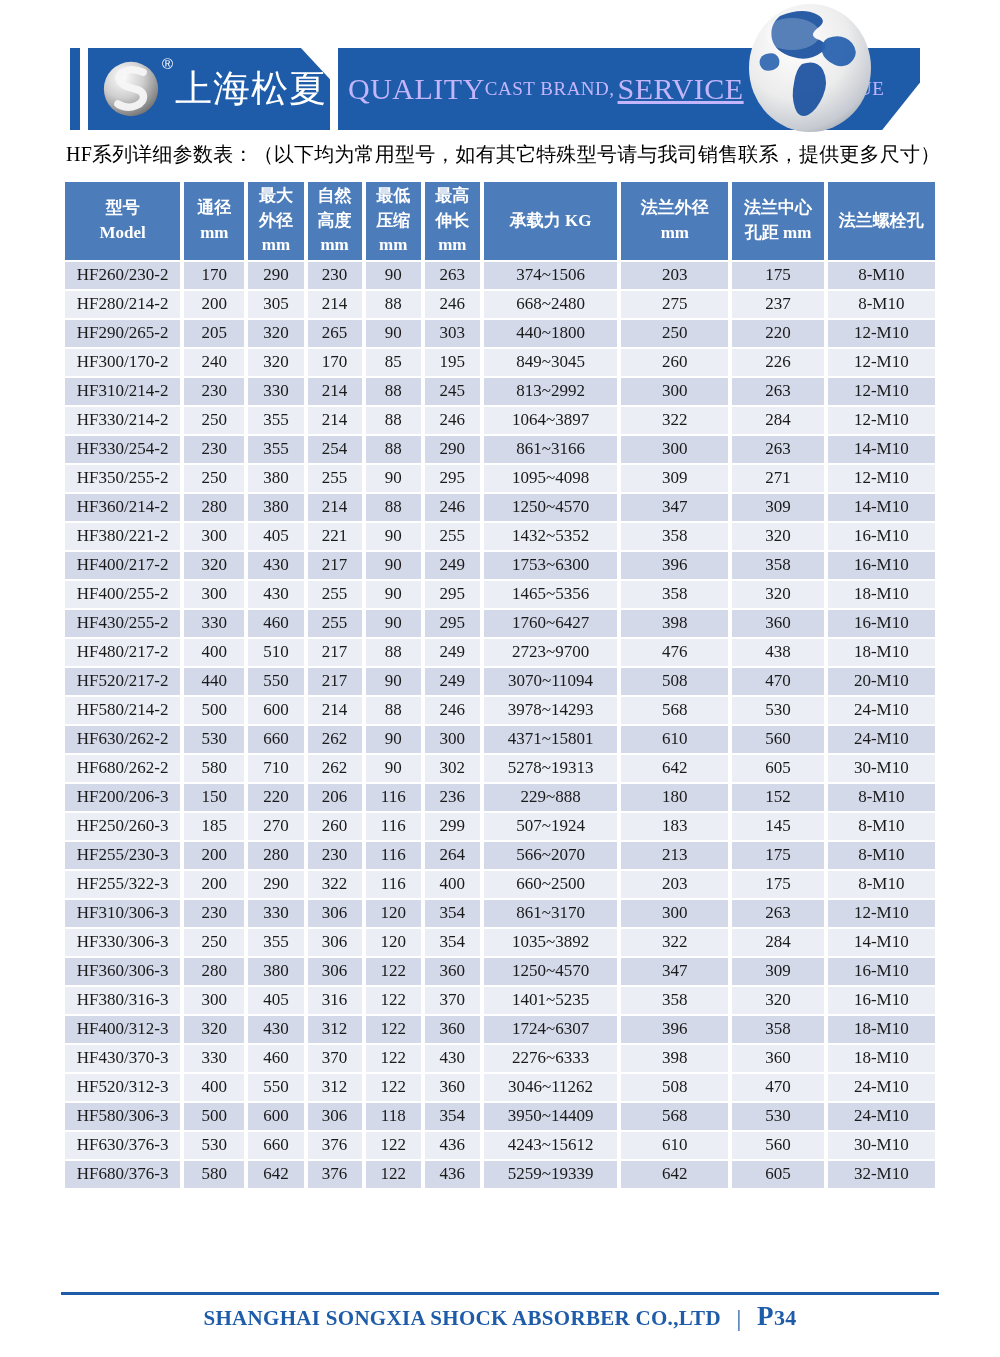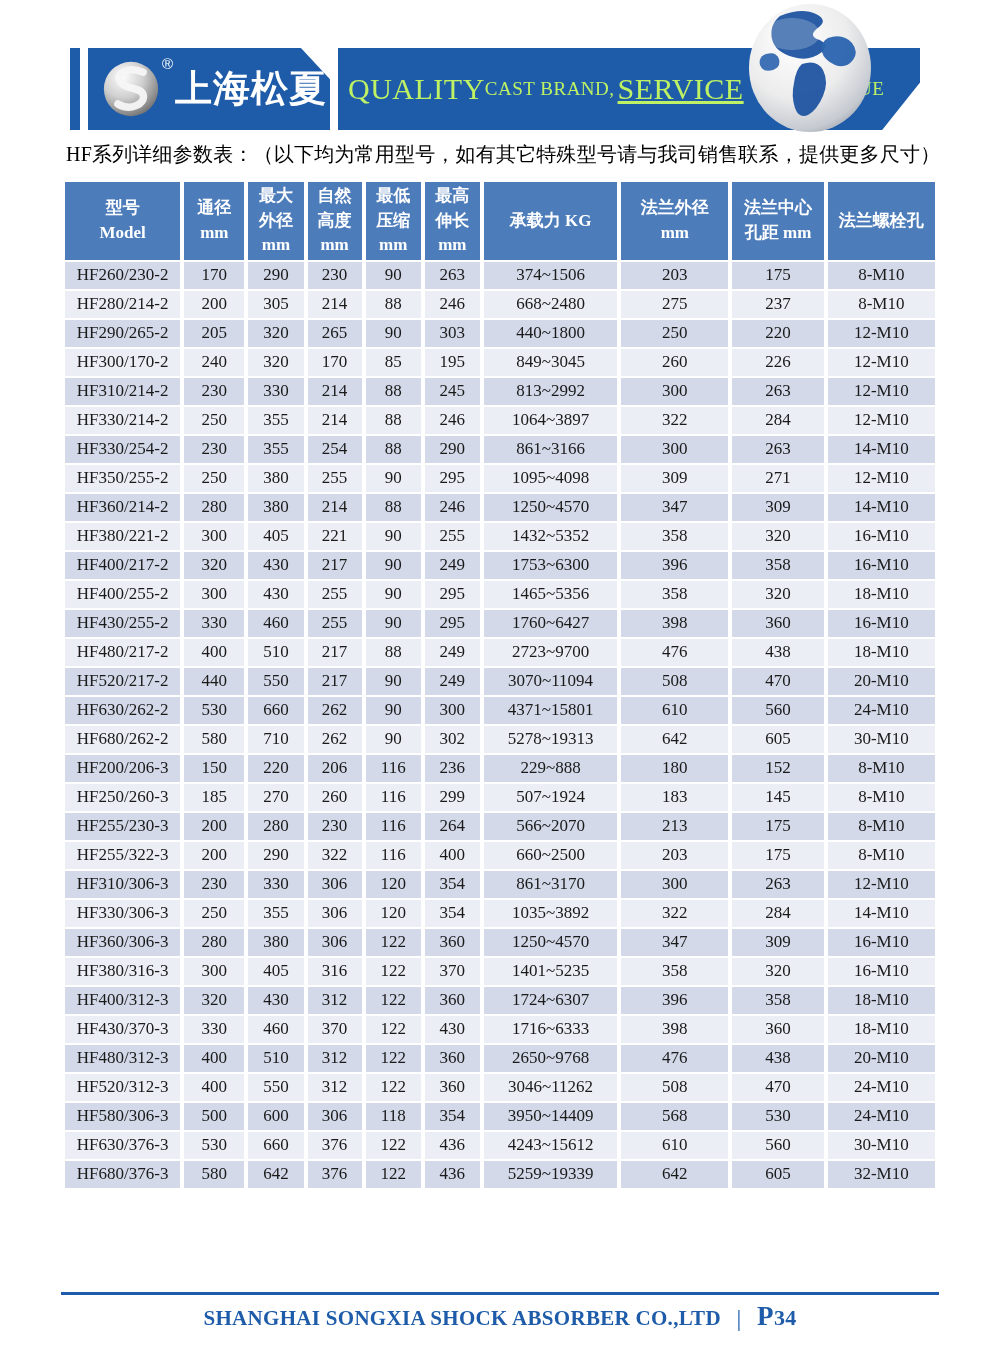--- a/index.html
+++ b/index.html
@@ -17,25 +17,25 @@
 
   
   .accent-bar{position:absolute;left:70px;top:48px;width:10px;height:82px;background:var(--banner-blue);}
   .logo-box{
     position:absolute;left:88px;top:48px;width:242px;height:82px;background:var(--banner-blue);
     clip-path:polygon(0 0,88% 0,100% 38%,100% 100%,0 100%);
     display:flex;align-items:center;padding-left:14px;color:#fff;
   }
   .logo-sphere{width:58px;height:58px;flex:0 0 auto;}
   .reg-mark{font-size:15px;line-height:1;align-self:flex-start;margin:8px 2px 0 2px;font-family:"Liberation Sans",sans-serif;}
-  .logo-text{font-size:37px;font-weight:bold;letter-spacing:1px;white-space:nowrap;font-family:"Liberation Sans","DejaVu Sans",sans-serif;}
+  .logo-text{font-size:37px;font-weight:normal;letter-spacing:1px;white-space:nowrap;font-family:"Liberation Sans","DejaVu Sans",sans-serif;}
   .banner{
     position:absolute;left:338px;top:48px;width:582px;height:82px;background:var(--banner-blue);
     clip-path:polygon(0 0,100% 0,100% 42%,93.5% 100%,0 100%);
-    display:flex;align-items:center;padding-left:10px;color:#bef264;white-space:nowrap;
+    display:flex;align-items:center;padding-left:10px;color:#c4b5fd;white-space:nowrap;
   }
   .sl-big{font-size:30px;letter-spacing:0.5px;}
   .sl-small{font-size:19px;letter-spacing:0.5px;}
   .sl-small.after-gap{margin-right:2px;}
   .sl-big.tight{margin-left:1px;text-decoration:underline;}
   .sl-small.last{margin-left:9px;}
   .globe{position:absolute;left:744px;top:2px;width:132px;height:132px;z-index:3;}
 
   
   .intro{position:absolute;left:66px;top:141px;width:900px;font-size:20px;color:#000;letter-spacing:0.2px;}
@@ -316,20 +316,32 @@
             <td>440</td>
             <td>550</td>
             <td>217</td>
             <td>90</td>
             <td>249</td>
             <td>3070~11094</td>
             <td>508</td>
             <td>470</td>
             <td>20-M10</td>
           </tr>
+          <tr class="light">
+            <td>HF580/214-2</td>
+            <td>500</td>
+            <td>600</td>
+            <td>214</td>
+            <td>88</td>
+            <td>246</td>
+            <td>3978~14293</td>
+            <td>568</td>
+            <td>530</td>
+            <td>24-M10</td>
+          </tr>
           <tr class="dark">
             <td>HF630/262-2</td>
             <td>530</td>
             <td>660</td>
             <td>262</td>
             <td>90</td>
             <td>300</td>
             <td>4371~15801</td>
             <td>610</td>
             <td>560</td>
@@ -455,36 +467,24 @@
             <td>358</td>
             <td>18-M10</td>
           </tr>
           <tr class="light">
             <td>HF430/370-3</td>
             <td>330</td>
             <td>460</td>
             <td>370</td>
             <td>122</td>
             <td>430</td>
-            <td>1716~6333</td>
+            <td>2276~6333</td>
             <td>398</td>
             <td>360</td>
             <td>18-M10</td>
-          </tr>
-          <tr class="dark">
-            <td>HF480/312-3</td>
-            <td>400</td>
-            <td>510</td>
-            <td>312</td>
-            <td>122</td>
-            <td>360</td>
-            <td>2650~9768</td>
-            <td>476</td>
-            <td>438</td>
-            <td>20-M10</td>
           </tr>
           <tr class="light">
             <td>HF520/312-3</td>
             <td>400</td>
             <td>550</td>
             <td>312</td>
             <td>122</td>
             <td>360</td>
             <td>3046~11262</td>
             <td>508</td>

